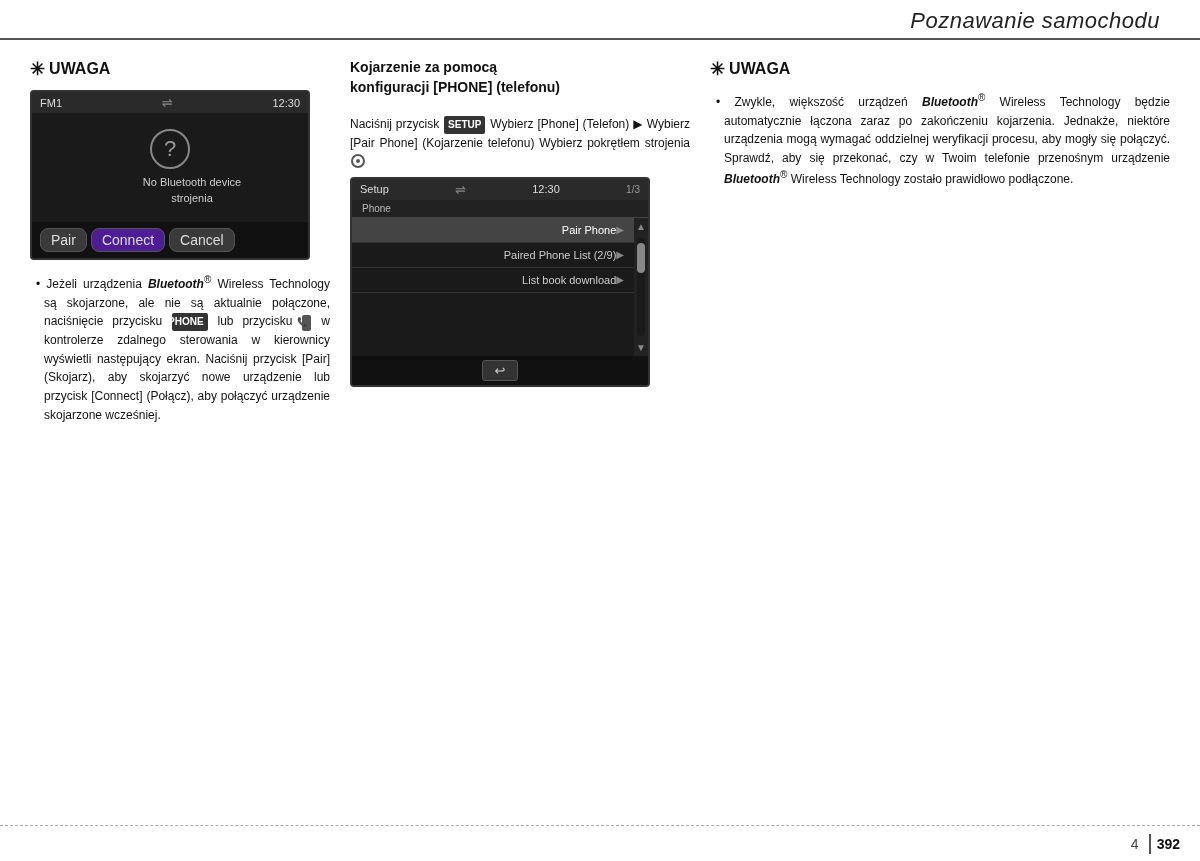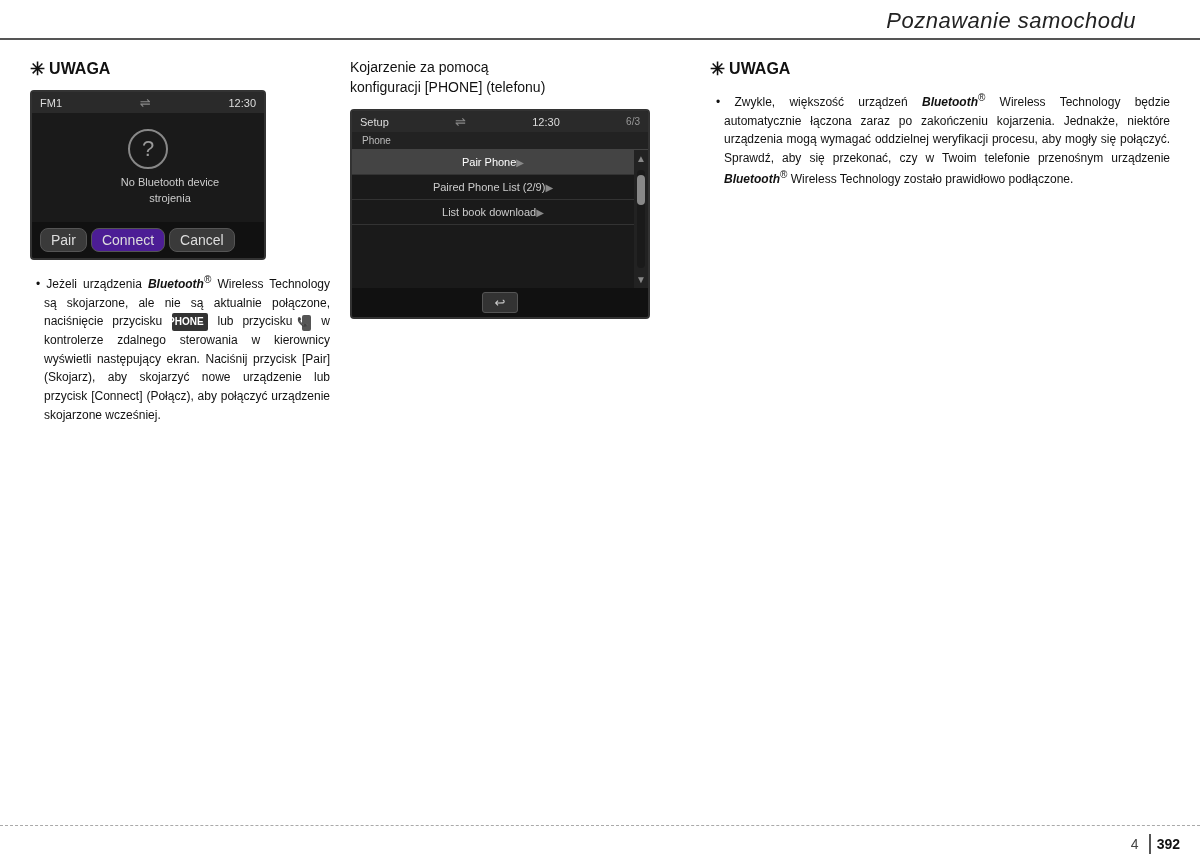--- a/index.html
+++ b/index.html
@@ -12,21 +12,21 @@
       color: #111;
       overflow: hidden;
       position: relative;
     }
 
     
     .page-header {
       display: flex;
       justify-content: flex-end;
       align-items: center;
-      padding: 8px 64px 4px 40px;
+      padding: 8px 40px 4px 40px;
       border-bottom: 2px solid #555;
     }
     .page-title {
       font-size: 22px;
       font-style: italic;
       color: #222;
       letter-spacing: 0.5px;
     }
 
     
@@ -71,21 +71,21 @@
       color: #111;
       font-size: 18px;
       margin-right: 4px;
     }
 
     
     .screen-mockup {
       background: #1a1a1a;
       border: 2px solid #333;
       border-radius: 4px;
-      width: 236px;
+      width: 280px;
       height: 170px;
       display: flex;
       flex-direction: column;
       overflow: hidden;
       margin-bottom: 12px;
     }
     .screen-top-bar {
       background: #2a2a2a;
       color: #ccc;
       display: flex;
@@ -219,21 +219,21 @@
       flex: 1;
       display: flex;
       flex-direction: column;
     }
     .setup-menu-item {
       color: #ccc;
       padding: 6px 10px;
       font-size: 11px;
       border-bottom: 1px solid #333;
       display: flex;
-      justify-content: center;
+      justify-content: flex-end;
       align-items: center;
     }
     .setup-menu-item.selected {
       background: #444;
       color: #fff;
     }
     .setup-arrow {
       color: #888;
       font-size: 10px;
     }
@@ -279,22 +279,22 @@
       border: 1px solid #555;
       border-radius: 3px;
       padding: 2px 12px;
       font-size: 13px;
       cursor: default;
     }
 
     
     .col2-heading {
       font-size: 14px;
-      font-weight: normal;
-      margin-bottom: 6px;
+      font-weight: bold;
+      margin-bottom: 18px;
       line-height: 1.4;
     }
 
     
     .bt-name { font-style: italic; font-weight: bold; }
 
     
     .phone-icon-inline {
       display: inline-block;
       background: #555;
@@ -413,27 +413,33 @@
       </div>
     </div>
   </div>
 
   <div class="col2">
     <div class="col2-heading">
       <span>Kojarzenie za pomocą</span><br>
       <span>konfiguracji [PHONE] (telefonu)</span>
     </div>
 
+    <div class="col-text">
+      Naciśnij przycisk <span class="badge">SETUP</span> Wybierz
+      [Phone] (Telefon) ▶ Wybierz [Pair Phone]
+      (Kojarzenie telefonu) Wybierz pokrętłem
+      strojenia <span class="knob-icon"><span class="knob-inner"></span></span>
+    </div>
 
     <div class="setup-screen">
       <div class="setup-top-bar">
         <span class="setup-title">Setup</span>
         <span class="screen-usb-icon">⇌</span>
         <span style="color:#ddd;font-size:11px;">12:30</span>
-        <span class="setup-page-num">6/3</span>
+        <span class="setup-page-num">1/3</span>
       </div>
       <div class="setup-subtitle">Phone</div>
       <div class="setup-body">
         <div class="setup-menu">
           <div class="setup-menu-item selected">
             <span>Pair Phone</span>
             <span class="setup-arrow">▶</span>
           </div>
           <div class="setup-menu-item">
             <span>Paired Phone List (2/9)</span>

